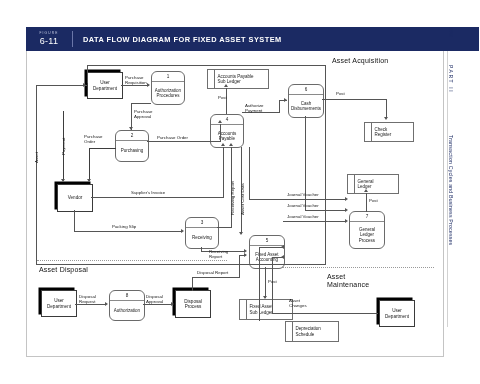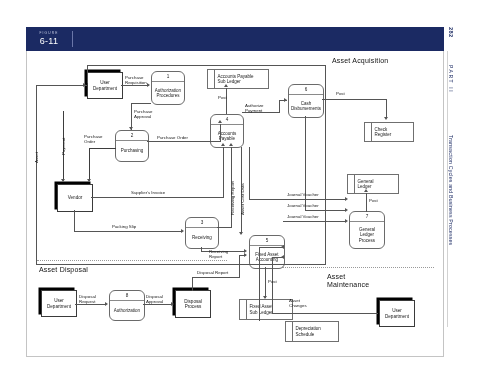--- a/index.html
+++ b/index.html
@@ -7,21 +7,21 @@
     width:480px;height:384px;
     background:#ffffff;
     font-family:"Liberation Sans", sans-serif;
     overflow:hidden;
     position:relative;
   }
   #page{position:absolute;left:0;top:0;width:480px;height:384px;background:#fff;}
 
   
   #fig-header{
-    position:absolute;left:26px;top:27px;width:418px;height:24px;
+    position:absolute;left:26px;top:27px;width:453px;height:24px;
     background:#1b2a63;
     display:flex;align-items:center;
   }
   #fig-num-block{
     width:46px;height:100%;
     display:flex;flex-direction:column;align-items:center;justify-content:center;
     color:#fff;
   }
   #fig-word{font-size:3.2px;letter-spacing:1.2px;color:#c9cfe6;text-transform:uppercase;line-height:5px;}
   #fig-number{font-size:9px;color:#fff;line-height:11px;letter-spacing:.3px;}
@@ -128,20 +128,21 @@
 <body>
 
 <div id="page">
 
   <div id="fig-header">
     <div id="fig-num-block">
       <div id="fig-word">FIGURE</div>
       <div id="fig-number">6-11</div>
     </div>
     <div id="fig-rule"></div>
+    <div id="fig-title">Data Flow Diagram for Fixed Asset System</div>
   </div>
 
   <div id="fig-body">
   <div id="diagram">
 
     <div class="sect-title" style="left:305px;top:6px;">Asset Acquisition</div>
     <div class="sect-title" style="left:12px;top:215px;">Asset Disposal</div>
     <div class="sect-title" style="left:300px;top:222px;white-space:pre-line;line-height:8px;">Asset
 Maintenance</div>
 

